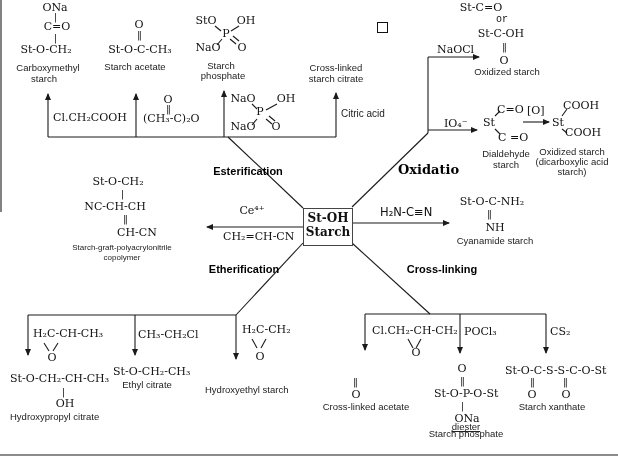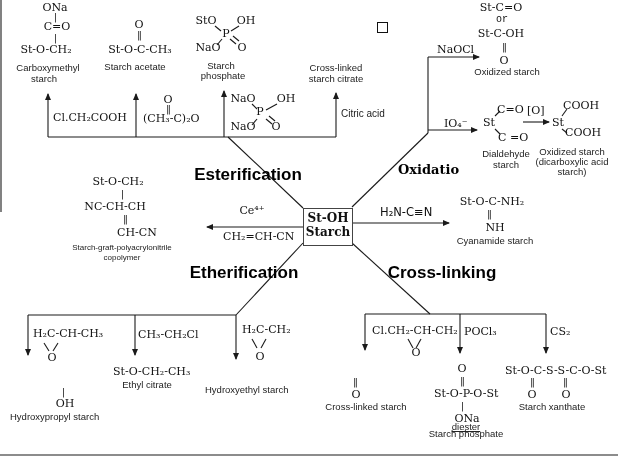--- a/index.html
+++ b/index.html
@@ -5,21 +5,21 @@
   html,body{margin:0;padding:0;background:#fff;}
   #stage{position:relative;width:618px;height:463px;background:#fff;overflow:hidden;
          font-family:"DejaVu Serif","Liberation Serif",serif;color:#111;}
   .t{position:absolute;white-space:nowrap;line-height:1;}
   .c{transform:translateX(-50%);text-align:center;}
   .f{font-family:"DejaVu Serif","Liberation Serif",serif;font-size:11px;}
   .f11{font-size:11px;}　.f115{font-size:11.5px;}
   .fs{font-family:"DejaVu Sans","Liberation Sans",sans-serif;font-size:11.5px;}
   .lbl{font-family:"Liberation Sans","DejaVu Sans",sans-serif;font-size:9.5px;color:#222;}
   .lbl8{font-size:8px;}
-  .sec{font-family:"Liberation Sans","DejaVu Sans",sans-serif;font-weight:bold;font-size:17px;color:#000;padding-left:44px;}
+  .sec{font-family:"Liberation Sans","DejaVu Sans",sans-serif;font-weight:bold;font-size:11px;color:#000;padding-left:44px;}
   .secserif{font-family:"DejaVu Serif","Liberation Serif",serif;font-weight:bold;font-size:13px;color:#000;}
   .bond{font-size:10px;letter-spacing:-1px;}
   .small{font-size:10px;font-family:Liberation Mono, monospace;}
   .und{text-decoration:underline;}
   #centerbox{position:absolute;left:303px;top:208px;width:48px;height:34px;border:1px solid #444;
              background:#fff;text-align:center;font-weight:bold;font-size:12px;padding-top:2px;}
   #centerbox div{line-height:14px;}
   #sqmark{position:absolute;left:377px;top:22px;width:9px;height:9px;border:1.5px solid #111;background:#fff;}
   svg{position:absolute;left:0;top:0;}
   svg line{stroke:#1a1a1a;stroke-width:1.1;}
@@ -123,21 +123,21 @@
   <span class="t c f" style="left:243px;top:93px">NaO</span>
   <span class="t c f" style="left:286px;top:93px">OH</span>
   <span class="t c f" style="left:260px;top:106px">P</span>
   <span class="t c f" style="left:243px;top:121px">NaO</span>
   <span class="t c f" style="left:276px;top:121px">O</span>
   <span class="t lbl" style="left:341px;top:109px;font-size:10px">Citric acid</span>
 
   <span class="t c sec" style="left:226px;top:166px">Esterification</span>
 
   <span class="t f" style="left:437px;top:44px">NaOCl</span>
-  <span class="t c f" style="left:501px;top:2px">St-C=O</span>
+  <span class="t c f" style="left:481px;top:2px">St-C=O</span>
   <span class="t c f small" style="left:502px;top:15px">or</span>
   <span class="t c f" style="left:501px;top:28px">St-C-OH</span>
   <span class="t c bond" style="left:504px;top:42px">‖</span>
   <span class="t c f" style="left:504px;top:55px">O</span>
   <span class="t c lbl" style="left:507px;top:67px">Oxidized starch</span>
 
   <span class="t f" style="left:444px;top:118px">IO₄⁻</span>
   <span class="t secserif" style="left:398px;top:163px">Oxidatio</span>
 
   <span class="t f" style="left:483px;top:117px">St</span>
@@ -177,37 +177,38 @@
 
   <span class="t c sec" style="left:222px;top:264px">Etherification</span>
   <span class="t c sec" style="left:420px;top:264px">Cross-linking</span>
 
   <span class="t f" style="left:33px;top:328px">H₂C-CH-CH₃</span>
   <span class="t c f" style="left:52px;top:352px">O</span>
   <span class="t f" style="left:138px;top:329px">CH₃-CH₂Cl</span>
   <span class="t f" style="left:242px;top:324px">H₂C-CH₂</span>
   <span class="t c f" style="left:260px;top:351px">O</span>
 
+  <span class="t f" style="left:10px;top:373px">St-O-CH₂-CH-CH₃</span>
   <span class="t c bond" style="left:63px;top:387px">|</span>
   <span class="t c f" style="left:65px;top:398px">OH</span>
-  <span class="t lbl" style="left:10px;top:412px">Hydroxypropyl starch</span>
+  <span class="t lbl" style="left:10px;top:412px">Hydroxypropyl citrate</span>
 
   <span class="t f" style="left:113px;top:366px">St-O-CH₂-CH₃</span>
   <span class="t c lbl" style="left:147px;top:380px">Ethyl citrate</span>
 
   <span class="t lbl" style="left:205px;top:385px">Hydroxyethyl starch</span>
 
   <span class="t f" style="left:372px;top:325px">Cl.CH₂-CH-CH₂</span>
   <span class="t c f" style="left:416px;top:347px">O</span>
   <span class="t f" style="left:464px;top:326px">POCl₃</span>
   <span class="t f" style="left:550px;top:326px">CS₂</span>
 
   <span class="t c bond" style="left:355px;top:377px">‖</span>
   <span class="t c f" style="left:356px;top:389px">O</span>
-  <span class="t c lbl" style="left:366px;top:402px">Cross-linked starch</span>
+  <span class="t c lbl" style="left:366px;top:402px">Cross-linked acetate</span>
 
   <span class="t c f" style="left:462px;top:363px">O</span>
   <span class="t c bond" style="left:462px;top:376px">‖</span>
   <span class="t f" style="left:434px;top:388px">St-O-P-O-St</span>
   <span class="t c bond" style="left:462px;top:401px">|</span>
   <span class="t c f" style="left:467px;top:413px">ONa</span>
   <span class="t c lbl" style="left:466px;top:429px">Starch phosphate</span>
   <span class="t c lbl und" style="left:466px;top:422px">diester</span>
 
   <span class="t f f11" style="left:505px;top:365px">St-O-C-S-S-C-O-St</span>

